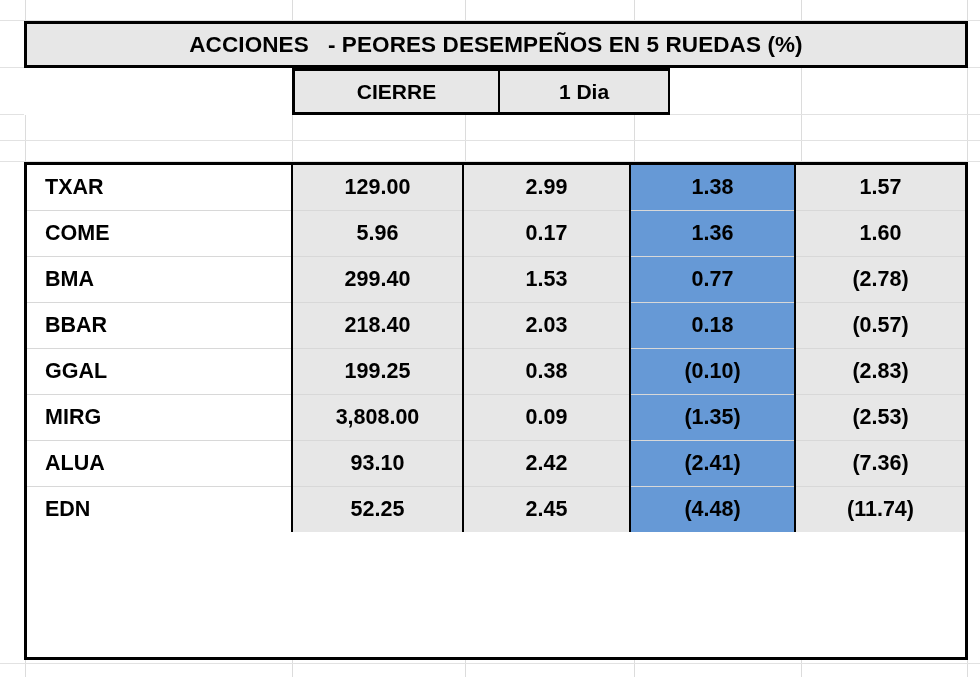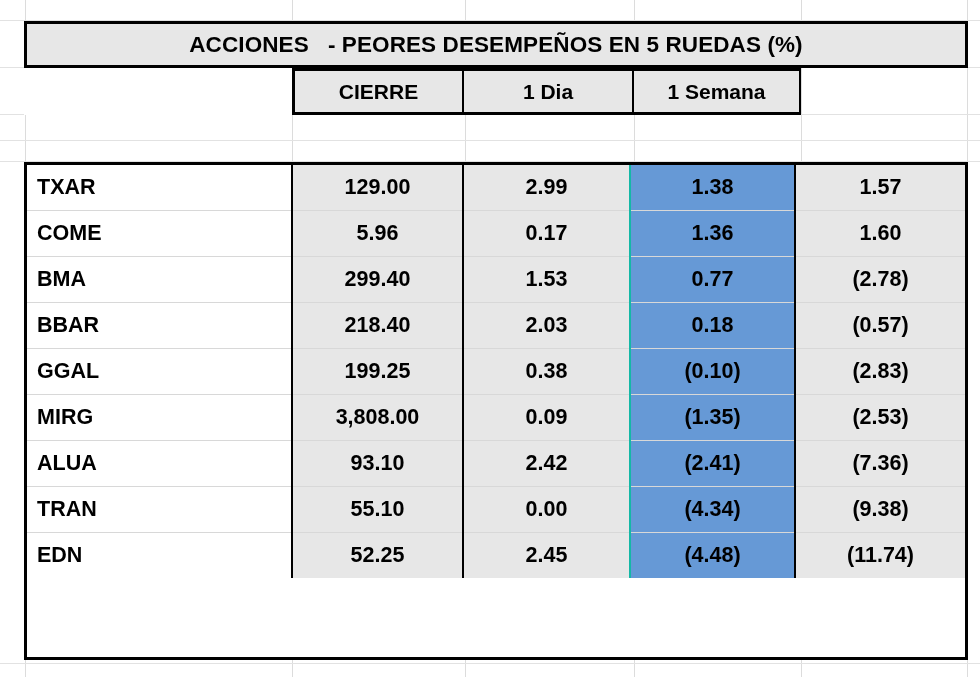--- a/index.html
+++ b/index.html
@@ -106,21 +106,21 @@
     height: 498px;
     background: #ffffff;
   }
   #data-table {
     border-collapse: collapse;
     table-layout: fixed;
     width: 938px;
   }
   #data-table td {
     height: 45px;
-    padding: 0 10px;
+    padding: 0 18px;
     font-size: 21.5px;
     font-weight: bold;
     color: #000000;
     border-bottom: 1px solid #d8d8d8;
     overflow: hidden;
     white-space: nowrap;
   }
   #data-table tr:last-child td { border-bottom: none; }
 
   td.c-ticker {
@@ -131,21 +131,21 @@
   }
   td.c-cierre {
     text-align: center;
     background: #e7e7e7;
     border-right: 2px solid #000000;
     padding-right: 14px;
   }
   td.c-dia {
     text-align: center;
     background: #e7e7e7;
-    border-right: 2px solid #14b8a6;
+    border-right: 2px solid #000000;
   }
   td.c-semana {
     text-align: center;
     background: #6699d6;
     color: #ffffff;
     border-right: 2px solid #000000;
   }
   td.c-mes {
     text-align: center;
     background: #e7e7e7;
@@ -169,23 +169,22 @@
   <div class="gridline-h" style="top:161px;"></div>
   <div class="gridline-h" style="top:663px;"></div>
 </div>
 
 <div class="block" id="title-band">
   <span id="title-text">ACCIONES   - PEORES DESEMPEÑOS EN 5 RUEDAS (%)</span>
 </div>
 
 <div class="block" id="header-band">
   <div class="hdr-cell first-blank" style="width:268px;"></div>
-  <div class="hdr-cell leading" style="width:172px;">CIERRE</div>
+  <div class="hdr-cell leading" style="width:208px;">CIERRE</div>
   <div class="hdr-cell" style="width:170px;">1 Dia</div>
-  <div class="hdr-cell" style="width:167px;">1 Semana</div>
 </div>
 
 <div class="block" id="data-block">
   <table id="data-table">
     <colgroup>
       <col style="width:265px;">
       <col style="width:171px;">
       <col style="width:167px;">
       <col style="width:165px;">
       <col style="width:170px;">
@@ -234,27 +233,20 @@
           <td class="c-mes">(2.53)</td>
         </tr>
         <tr>
           <td class="c-ticker">ALUA</td>
           <td class="c-cierre">93.10</td>
           <td class="c-dia">2.42</td>
           <td class="c-semana">(2.41)</td>
           <td class="c-mes">(7.36)</td>
         </tr>
         <tr>
-          <td class="c-ticker">TRAN</td>
-          <td class="c-cierre">55.10</td>
-          <td class="c-dia">0.00</td>
-          <td class="c-semana">(4.34)</td>
-          <td class="c-mes">(9.38)</td>
-        </tr>
-        <tr>
           <td class="c-ticker">EDN</td>
           <td class="c-cierre">52.25</td>
           <td class="c-dia">2.45</td>
           <td class="c-semana">(4.48)</td>
           <td class="c-mes">(11.74)</td>
         </tr>
       </tbody>
   </table>
 </div>
 

